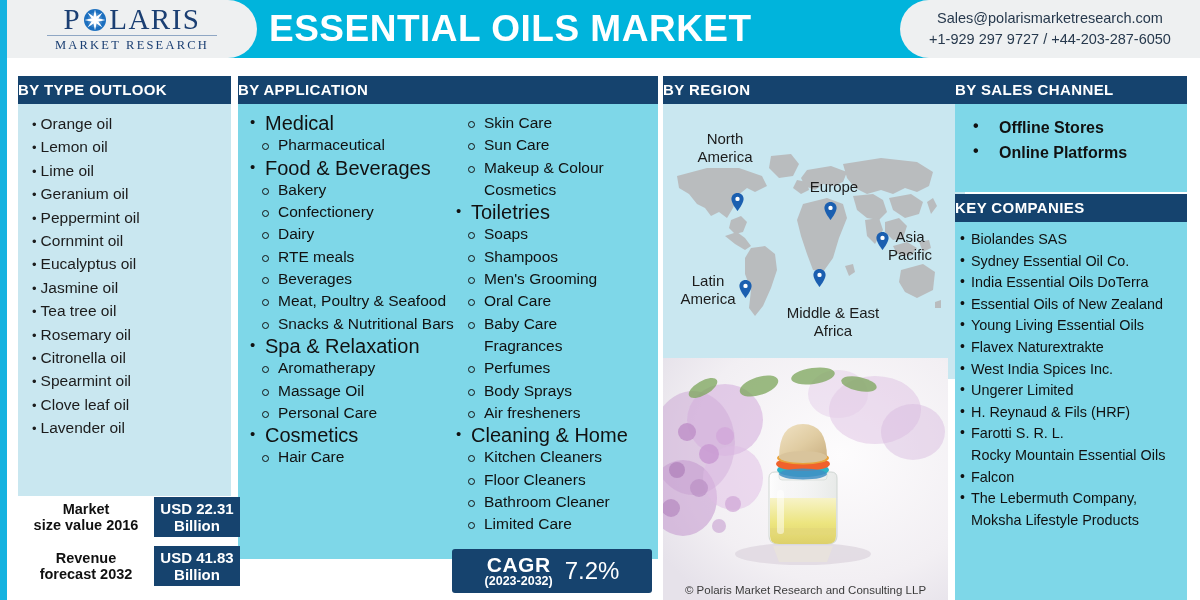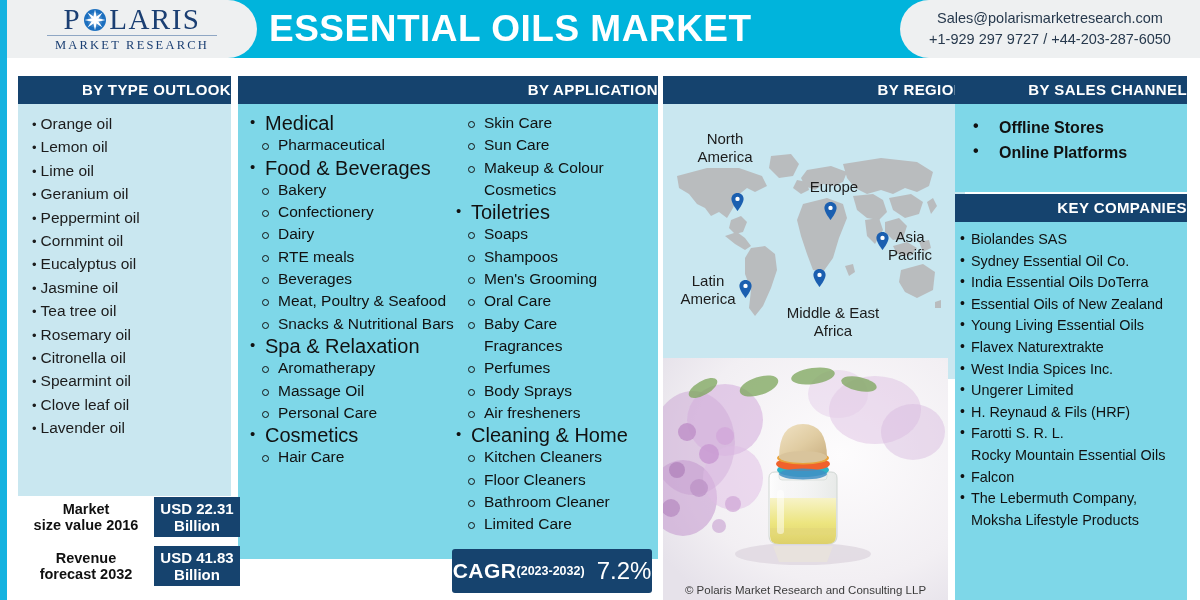--- a/index.html
+++ b/index.html
@@ -42,21 +42,21 @@
   .contact-plate {
     position: absolute; right: 0; top: 0; width: 300px; height: 58px;
     background: #eef0f1; border-radius: 60px 0 0 60px;
     display: flex; flex-direction: column; align-items: center; justify-content: center;
   }
   .contact-line { font-size: 14.5px; color: #27394d; line-height: 1.45; font-weight: 500;}
 
   
   .panel { position: absolute; }
   .panel-head {
-    background: #15436e; color: #fff; text-align: right;
+    background: #15436e; color: #fff; text-align: left;
     font-size: 15px; font-weight: bold; letter-spacing: 0.4px;
     padding: 5px 0 6px;
   }
   .panel-body { background: #c9e7f0; }
 
   
   #panel-type { left: 18px; top: 76px; width: 213px; }
   #panel-type .panel-body { height: 392px; padding: 9px 8px 8px 14px; }
   .type-item { font-size: 15.5px; color: #1c1c1c; line-height: 22.4px; white-space: nowrap; }
   .type-item .b { color: #1c1c1c; margin-right: 4px; font-size: 13px; }
@@ -74,21 +74,21 @@
     width: 5px; height: 5px; border: 1.4px solid #111; border-radius: 50%;
   }
   .li-plain { font-size: 15.5px; color: #111; line-height: 22.3px; padding-left: 30px; white-space: nowrap; }
 
   
   #cagr-box {
     position: absolute; left: 452px; top: 549px; width: 200px; height: 44px;
     background: #16436e; border-radius: 3px;
     display: flex; align-items: center; justify-content: center; gap: 12px;
   }
-  .cagr-left { display: flex; flex-direction: row; align-items: center; line-height: 1.02; }
+  .cagr-left { display: flex; flex-direction: column; align-items: center; line-height: 1.02; }
   .cagr-word { color: #fff; font-size: 21px; font-weight: bold; letter-spacing: 0.5px; }
   .cagr-years { color: #fff; font-size: 12.5px; font-weight: bold; }
   .cagr-value { color: #fff; font-size: 24px; font-weight: 500; }
 
   
   .kv { position: absolute; display: flex; align-items: stretch; height: 40px; }
   .kv-label {
     background: #ffffff; color: #111; font-size: 14.5px; font-weight: bold;
     display: flex; align-items: center; justify-content: center; text-align: center;
     line-height: 16.5px; width: 136px; padding: 0 4px;

